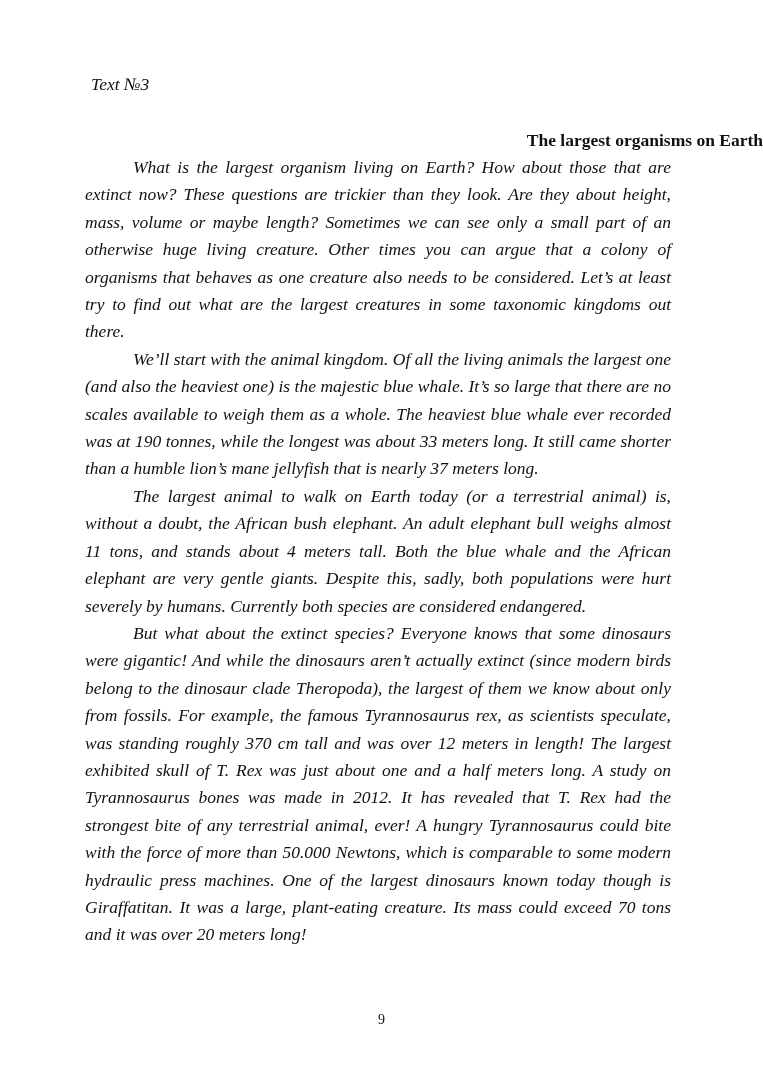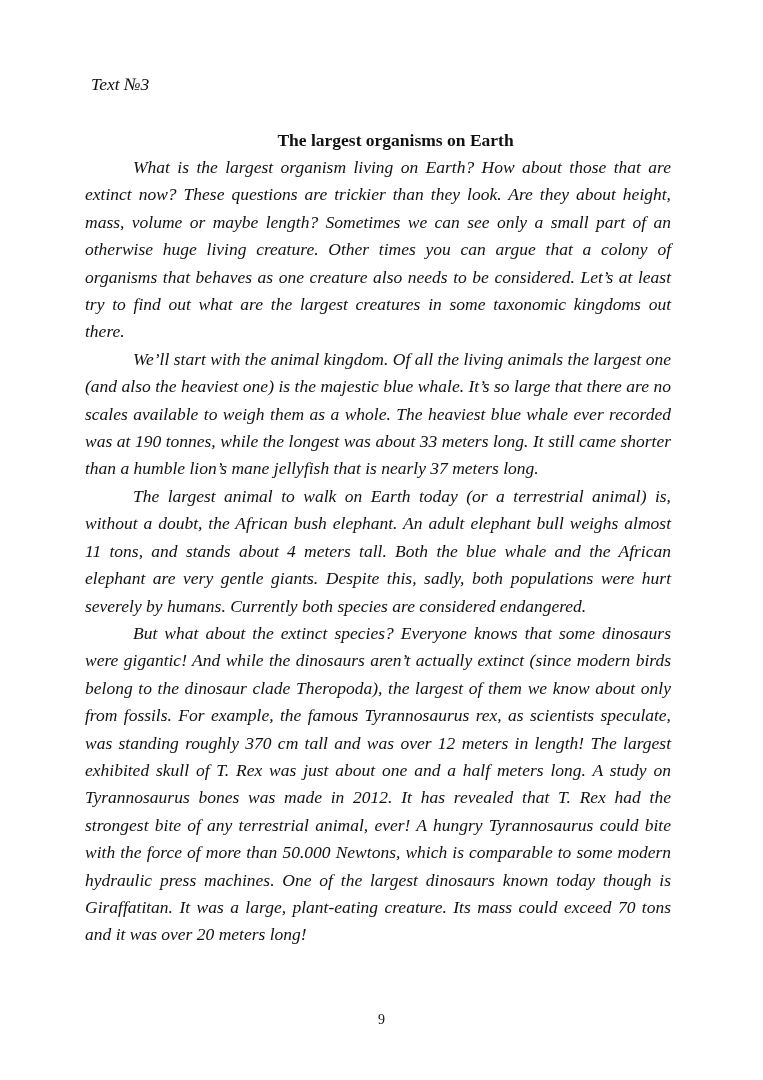--- a/index.html
+++ b/index.html
@@ -31,21 +31,21 @@
       font-size: 17.5px;
       line-height: 22px;
       margin: 0;
       font-weight: normal;
     }
     .title {
       position: absolute;
       left: 0;
       width: 763px;
       top: 127px;
-      text-align: center;
+      text-align: right;
       font-weight: bold;
       font-size: 17.5px;
       line-height: 26px;
       margin: 0;
       padding-left: 28px;
       box-sizing: border-box;
     }
     .body-text {
       position: absolute;
       left: 85px;

